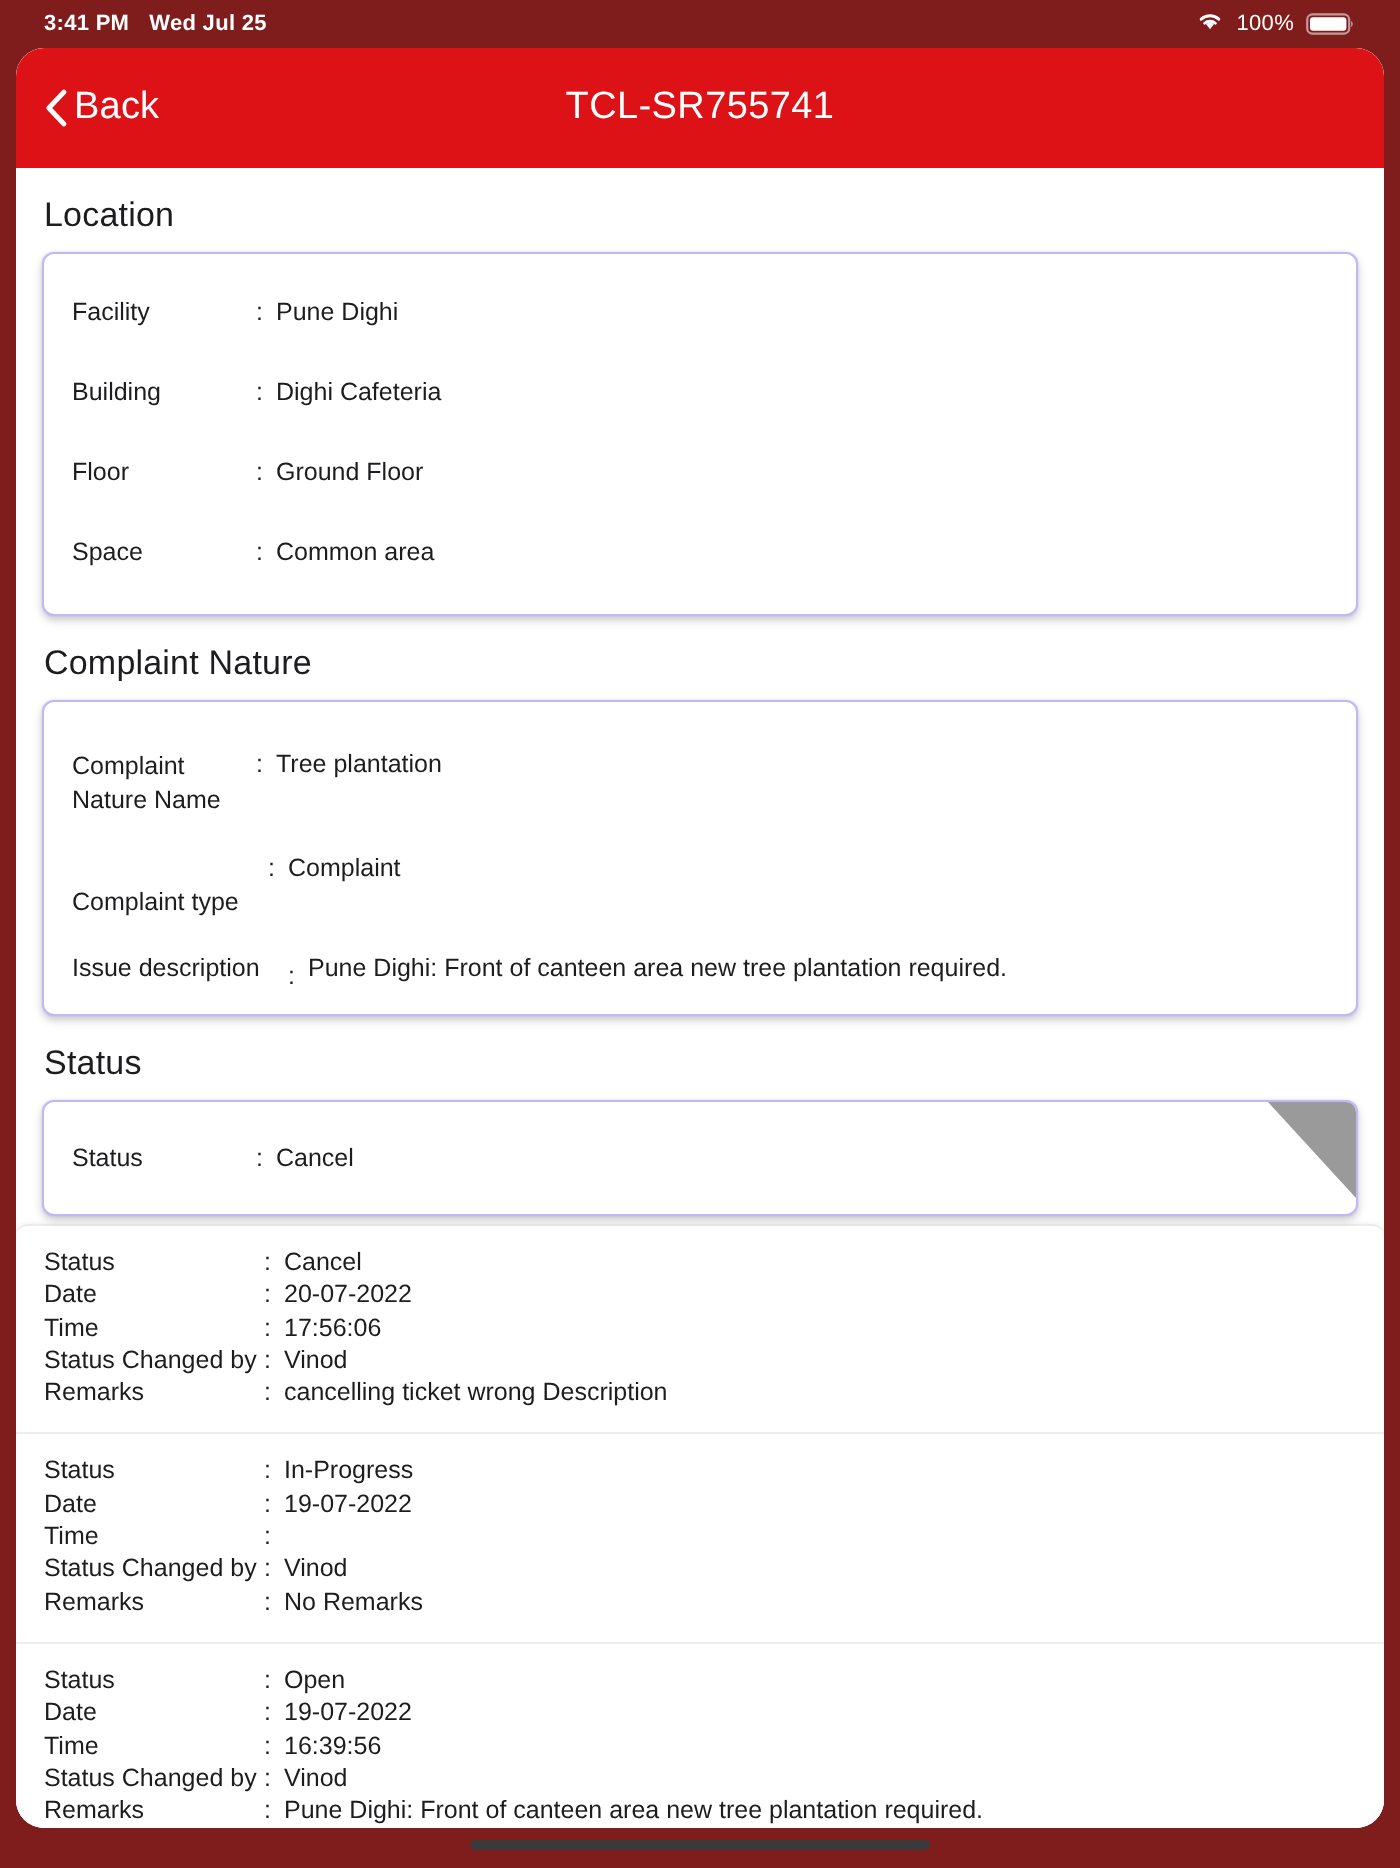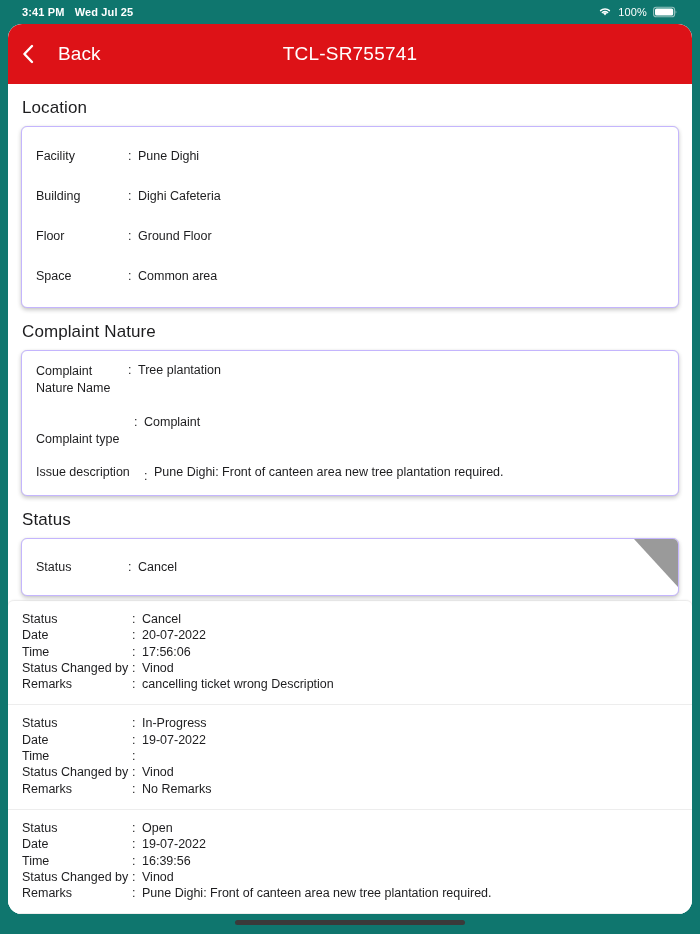--- a/index.html
+++ b/index.html
@@ -11,21 +11,21 @@
     background: #000;
     font-family: "Liberation Sans", sans-serif;
     -webkit-font-smoothing: antialiased;
   }
 
   
   .device {
     position: relative;
     width: 700px;
     height: 934px;
-    background: #0f766e;
+    background: #7f1d1d;
   }
 
   
   .statusbar {
     position: absolute;
     top: 0; left: 0;
     width: 700px;
     height: 24px;
     display: flex;
     align-items: center;
@@ -63,21 +63,21 @@
     background: #dd1217;
     display: flex;
     align-items: center;
     border-radius: 14px 14px 0 0;
   }
   .back-btn {
     position: absolute;
     left: 14px;
     display: flex;
     align-items: center;
-    gap: 24px;
+    gap: 3px;
     cursor: pointer;
     user-select: none;
   }
   .chev {
     display: block;
     width: 12px;
     height: 20px;
   }
   .back-label {
     color: #ffffff;
@@ -140,21 +140,21 @@
     flex: 1 1 auto;
     color: #1d1d1f;
     padding-right: 12px;
   }
 
   
   .loc-card .row { height: 40px; align-items: center; }
   .loc-card { padding: 10px 0 10px 0; }
 
   
-  .comp-card { padding: 12px 0 14px 0; }
+  .comp-card { padding: 24px 0 14px 0; }
   .comp-card .row { margin-bottom: 18px; }
   .comp-card .row:last-child { margin-bottom: 0; }
   .comp-card .row-label.two-line { line-height: 1.35; }
   .comp-card .row.desc .row-label { width: 108px; flex: 0 0 108px; }
   .comp-card .row.desc .row-colon { align-self: flex-end; position: relative; top: 4px; }
   .comp-card .row.type .row-label { width: 98px; flex: 0 0 98px; margin-top: 17px; }
 
   
   .status-card { padding: 0; height: 58px; overflow: hidden; }
   .status-card .row { height: 58px; align-items: center; }

